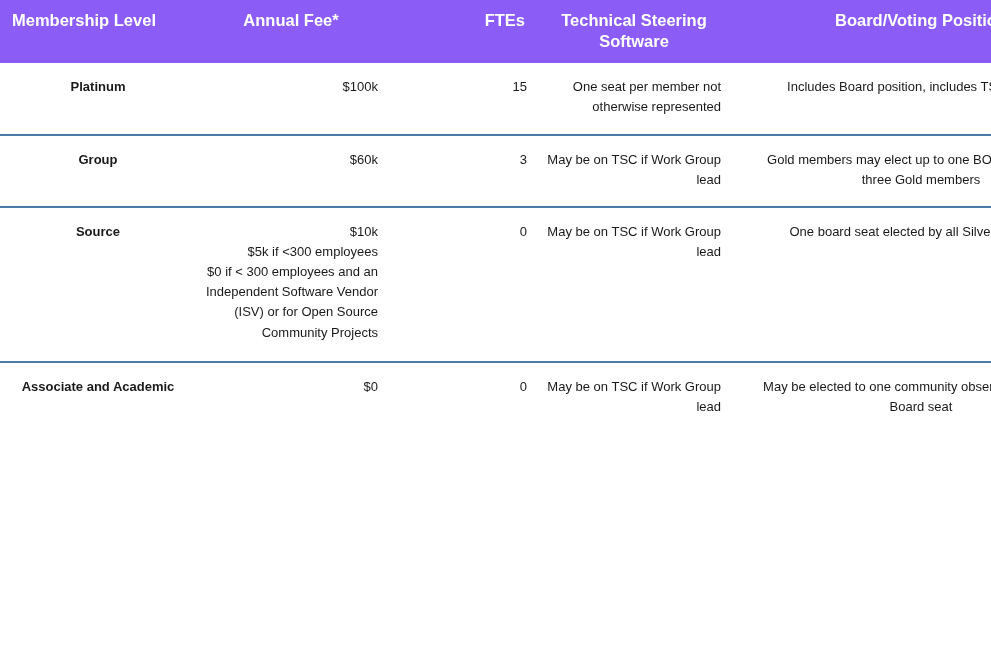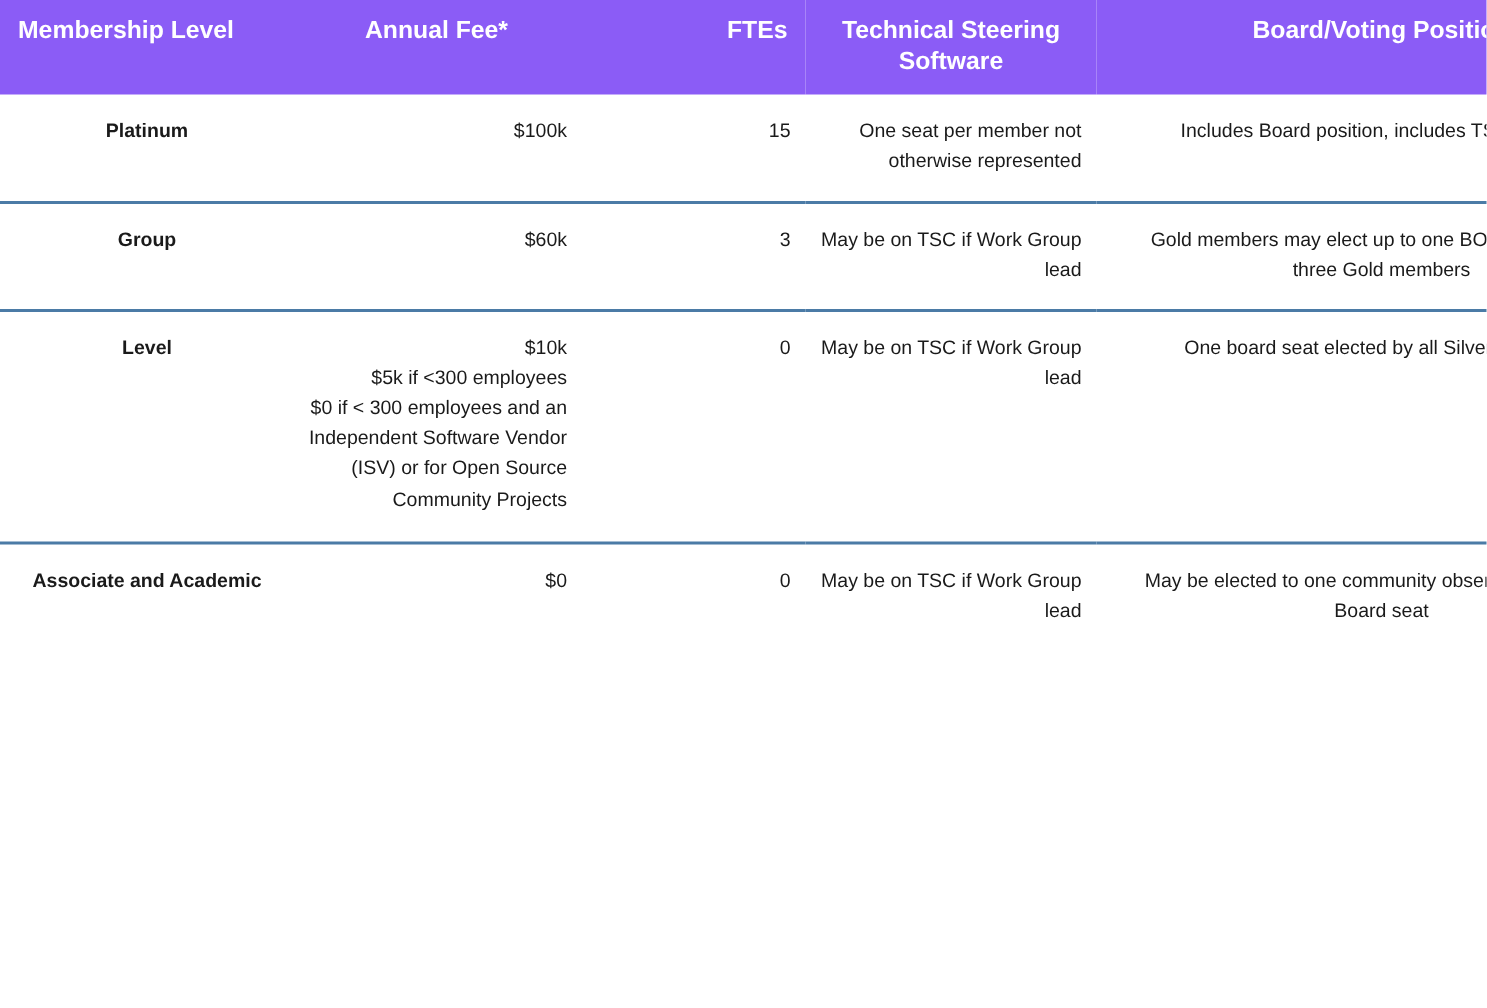--- a/index.html
+++ b/index.html
@@ -88,21 +88,21 @@
     <tr>
       <td class="cell-level">Group</td>
       <td class="cell-fee">
         <span class="fee-line">$60k</span>
       </td>
       <td class="cell-ftes">3</td>
       <td class="cell-tsc">May be on TSC if Work Group lead</td>
       <td class="cell-board">Gold members may elect up to one BOD member per three Gold members</td>
     </tr>
     <tr class="tall-row">
-      <td class="cell-level">Level</td>
+      <td class="cell-level">Source</td>
       <td class="cell-fee">
         <span class="fee-line">$10k</span>
         <span class="fee-line">$5k if &lt;300 employees</span>
         <span class="fee-line">$0 if &lt; 300 employees and an Independent Software Vendor (ISV) or for Open Source Community Projects</span>
       </td>
       <td class="cell-ftes">0</td>
       <td class="cell-tsc">May be on TSC if Work Group lead</td>
       <td class="cell-board">One board seat elected by all Silver members</td>
     </tr>
     <tr>

